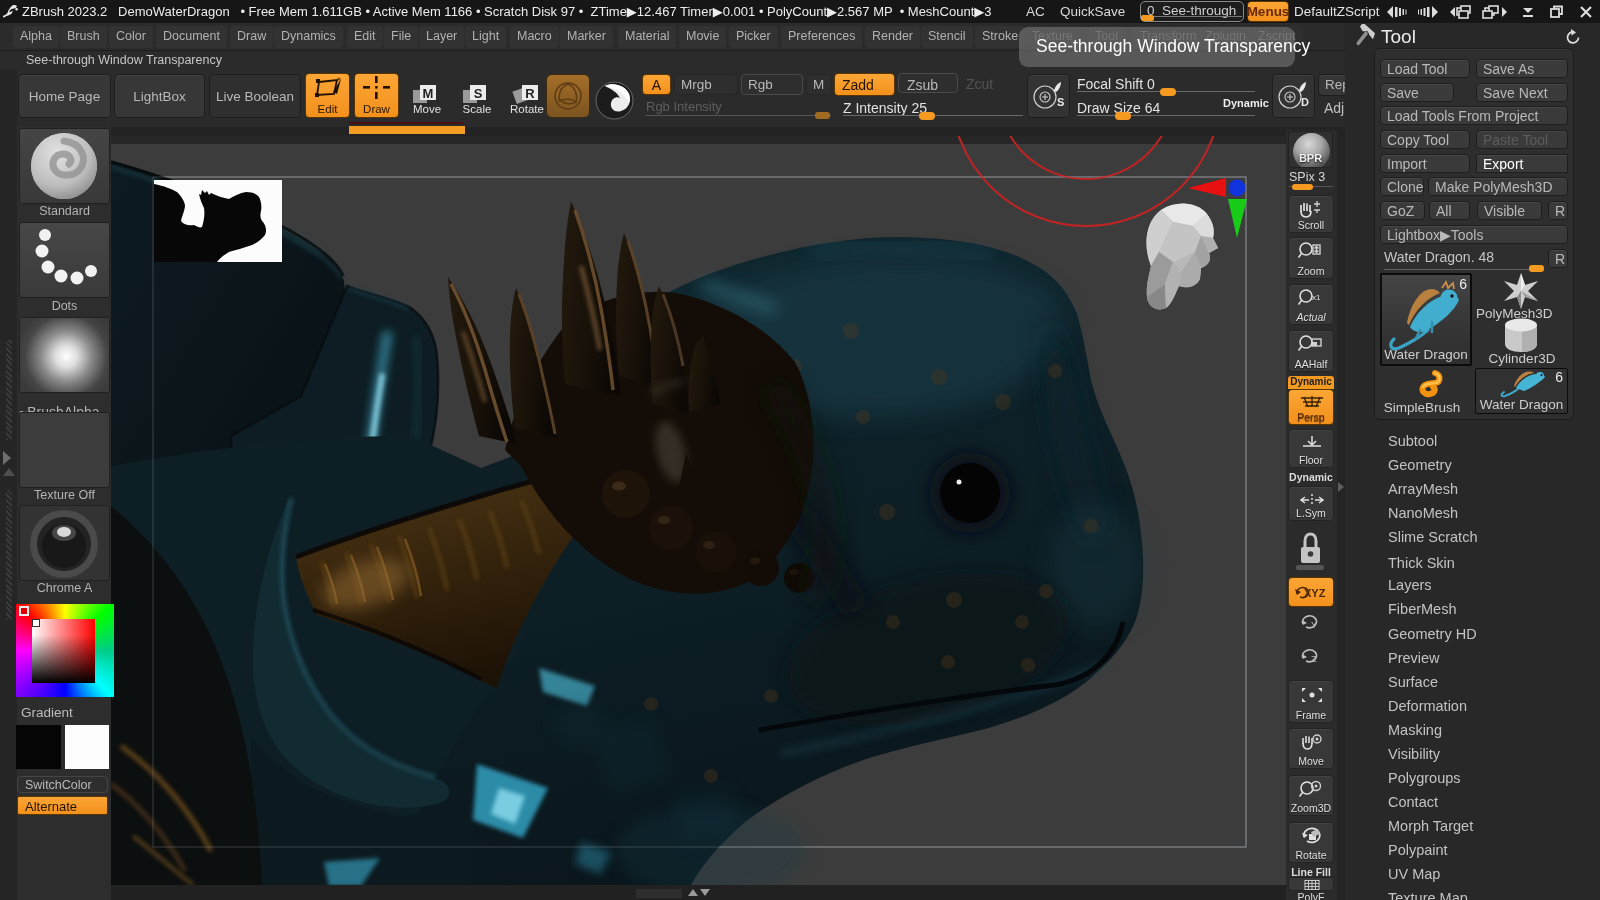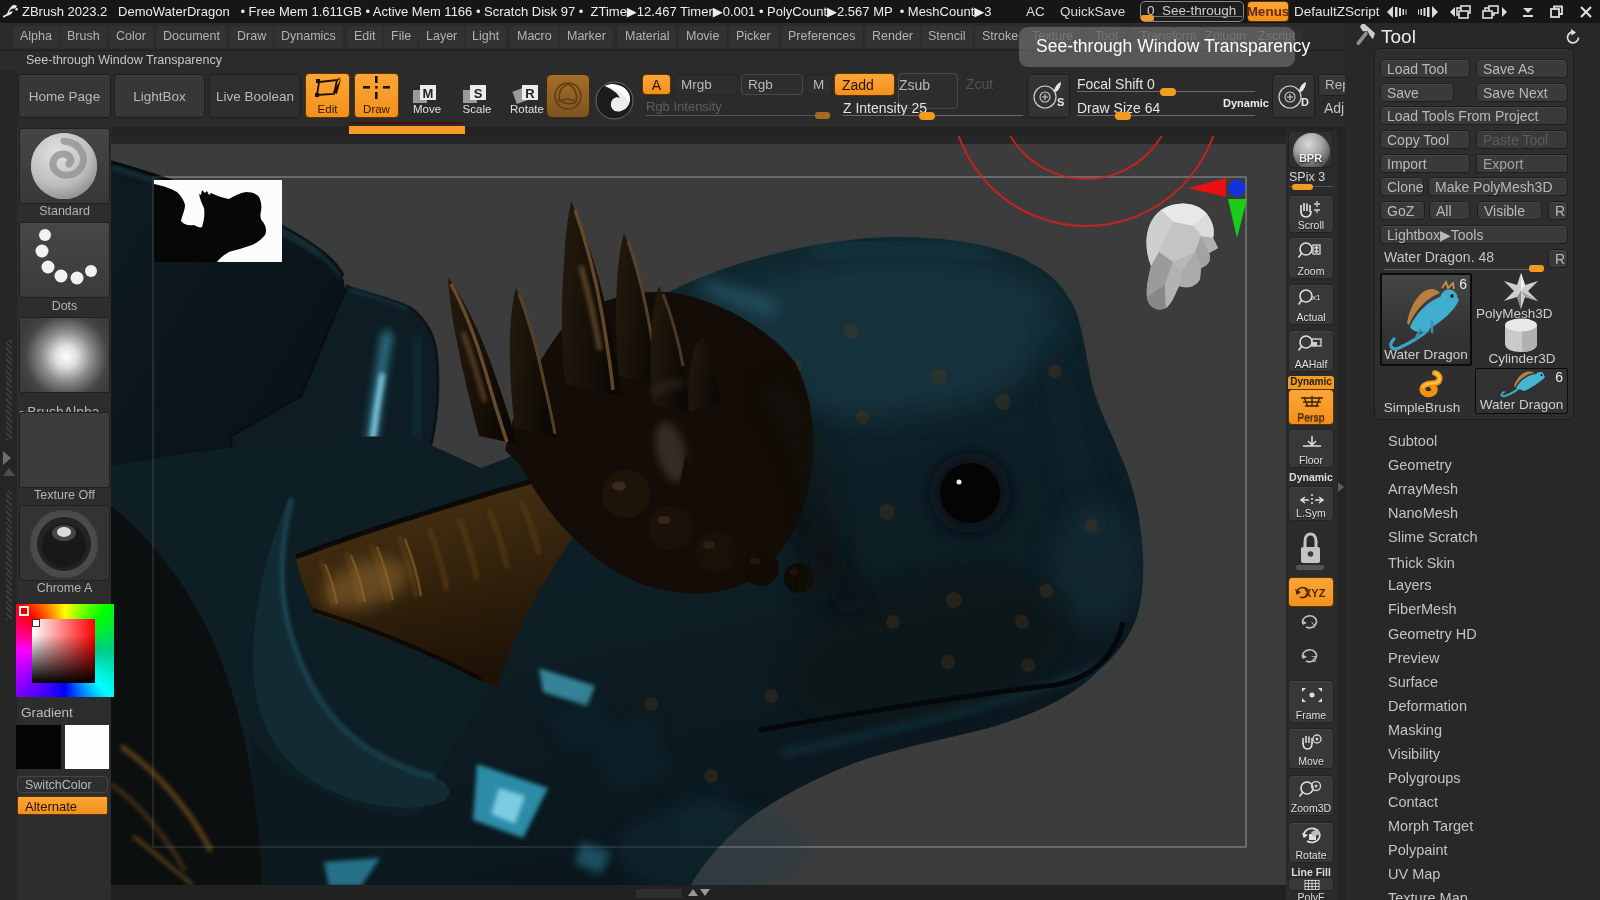--- a/index.html
+++ b/index.html
@@ -153,21 +153,21 @@
 <svg class="abs" style="left:595px;top:81px;" width="39" height="39" viewBox="0 0 39 39">
       <circle cx="19.5" cy="19.5" r="18.5" fill="#1c1c1c" stroke="#6a6a6a" stroke-width="1"></circle>
       <path d="M10 5 C18 1 30 4 34 13 C37 21 33 28 26 30 C20 32 15 28 16 22 C17 17 22 15 25 17 C22 11 16 8 10 5 Z" fill="#ececec"></path>
       <path d="M10 5 C18 1 30 4 34 13 C35 16 35 19 34 22 C30 12 20 7 10 5 Z" fill="#ffffff"></path>
     </svg>
 <div class="obtn btnc" style="left:642px;top:74px;width:29px;height:21px;font-size:14px;">A</div>
 <div class="btn" style="left:674px;top:74px;width:64px;height:21px;font-size:13.5px;background:#2e2e2e;border-color:#262626;box-shadow:none;padding:2px 0 0 6px;">Mrgb</div>
 <div class="btn" style="left:741px;top:74px;width:62px;height:21px;font-size:13.5px;background:#2e2e2e;border-color:#4a4a4a;box-shadow:none;padding:2px 0 0 6px;">Rgb</div>
 <div class="btn" style="left:806px;top:74px;width:26px;height:21px;font-size:13.5px;background:#2e2e2e;border-color:#262626;box-shadow:none;padding:2px 0 0 6px;">M</div>
 <div class="obtn" style="left:834px;top:73px;width:61px;height:23px;font-size:14px;padding:3px 0 0 7px;">Zadd</div>
-<div class="btn" style="left:898px;top:73px;width:60px;height:36px;font-size:14px;background:#2e2e2e;border-color:#4a4a4a;box-shadow:none;padding:3px 0 0 0;">Zsub</div>
+<div class="btn" style="left:898px;top:73px;width:60px;height:20px;font-size:14px;background:#2e2e2e;border-color:#4a4a4a;box-shadow:none;padding:3px 0 0 8px;">Zsub</div>
 <div class="lbl" style="left:966px;top:76px;font-size:14px;color:#545454;">Zcut</div>
 <div class="lbl" style="left:646px;top:99px;font-size:13px;color:#5e5e5e;">Rgb Intensity</div>
 <div class="abs" style="left:646px;top:115px;width:185px;height:1px;background:#575757;"></div>
 <div class="abs" style="left:815px;top:112px;width:15px;height:7px;border-radius:3px;background:#a26b20;"></div>
 <div class="lbl" style="left:843px;top:100px;font-size:14px;color:#e2e2e2;">Z Intensity 25</div>
 <div class="abs" style="left:843px;top:115px;width:180px;height:1px;background:#6a6a6a;"></div>
 <div class="abs" style="left:919px;top:112px;width:16px;height:8px;border-radius:4px;background:#f59a20;"></div>
 <div class="abs" style="left:349px;top:122px;width:114px;height:2px;background:#48100e;"></div>
 <div class="abs" style="left:349px;top:126px;width:116px;height:8px;background:#f59d23;"></div>
 <div class="btn" style="left:1027px;top:74px;width:43px;height:44px;background:#333;">
@@ -504,21 +504,21 @@
         <div style="position:absolute;left:0;bottom:1px;width:44px;text-align:center;font-size:10.5px;color:#e0e0e0;font-family:'Liberation Sans',sans-serif;text-shadow:0 1px 1px rgba(0,0,0,0.7);">Zoom</div>
       </div>
       <div style="position:absolute;left:1288px;top:284px;width:46px;height:41px;border-radius:4px;background:#383838;border:1px solid #232323;box-shadow:inset 0 1px 0 rgba(255,255,255,0.05);">
         <svg width="30" height="24" viewBox="0 0 30 24" style="position:absolute;left:8px;top:2px;">
           <g fill="none" stroke="#e0e0e0" stroke-width="1.6">
             <circle cx="9" cy="9" r="6"></circle>
             <path d="M4.5 13.5 L1.5 17.5"></path>
           </g>
           <text x="15" y="13" font-size="8" fill="#e0e0e0" font-family="Liberation Sans">x1</text>
         </svg>
-        <div style="position:absolute;left:0;bottom:1px;width:44px;text-align:center;font-size:10.5px;color:#e0e0e0;font-family:'Liberation Sans',sans-serif;text-shadow:0 1px 1px rgba(0,0,0,0.7);">Actual</div>
+        <div style="position:absolute;left:0;bottom:1px;width:44px;text-align:center;font-size:10.5px;color:#e0e0e0;font-family:'Liberation Sans',sans-serif;text-shadow:0 1px 1px rgba(0,0,0,0.7);font-style:italic;">Actual</div>
       </div>
       <div style="position:absolute;left:1288px;top:330px;width:46px;height:42px;border-radius:4px;background:#383838;border:1px solid #232323;box-shadow:inset 0 1px 0 rgba(255,255,255,0.05);">
         <svg width="30" height="24" viewBox="0 0 30 24" style="position:absolute;left:8px;top:2px;">
           <g fill="none" stroke="#e0e0e0" stroke-width="1.6">
             <circle cx="9" cy="9" r="6"></circle>
             <path d="M4.5 13.5 L1.5 17.5"></path>
           </g>
           <rect x="15" y="6" width="9" height="7" fill="none" stroke="#d0d0d0" stroke-width="1.4"></rect>
           <rect x="15" y="9" width="5" height="4" fill="#d0d0d0"></rect>
         </svg>
@@ -650,21 +650,21 @@
 <div class="abs" style="left:1374px;top:48px;width:200px;height:372px;background:#2e2e2e;border:1px solid #1b1b1b;border-radius:6px;box-shadow:inset 0 1px 0 rgba(255,255,255,0.04);"></div>
 <div id="toolbtns">
       <div style="position:absolute;left:1380px;top:59px;width:90px;height:19px;background:#3a3a3a;border:1px solid #1e1e1e;border-radius:4px;box-shadow:inset 0 1px 0 rgba(255,255,255,0.07);color:#b9b9b9;font-size:14px;padding:1px 0 0 6px;font-family:'Liberation Sans',sans-serif;white-space:nowrap;overflow:hidden;">Load Tool</div>
       <div style="position:absolute;left:1476px;top:59px;width:92px;height:19px;background:#3a3a3a;border:1px solid #1e1e1e;border-radius:4px;box-shadow:inset 0 1px 0 rgba(255,255,255,0.07);color:#b9b9b9;font-size:14px;padding:1px 0 0 6px;font-family:'Liberation Sans',sans-serif;white-space:nowrap;overflow:hidden;">Save As</div>
       <div style="position:absolute;left:1380px;top:83px;width:74px;height:19px;background:#3a3a3a;border:1px solid #1e1e1e;border-radius:4px;box-shadow:inset 0 1px 0 rgba(255,255,255,0.07);color:#b9b9b9;font-size:14px;padding:1px 0 0 6px;font-family:'Liberation Sans',sans-serif;white-space:nowrap;overflow:hidden;">Save</div>
       <div style="position:absolute;left:1476px;top:83px;width:92px;height:19px;background:#3a3a3a;border:1px solid #1e1e1e;border-radius:4px;box-shadow:inset 0 1px 0 rgba(255,255,255,0.07);color:#b9b9b9;font-size:14px;padding:1px 0 0 6px;font-family:'Liberation Sans',sans-serif;white-space:nowrap;overflow:hidden;">Save Next</div>
       <div style="position:absolute;left:1380px;top:106px;width:188px;height:19px;background:#3a3a3a;border:1px solid #1e1e1e;border-radius:4px;box-shadow:inset 0 1px 0 rgba(255,255,255,0.07);color:#b9b9b9;font-size:14px;padding:1px 0 0 6px;font-family:'Liberation Sans',sans-serif;white-space:nowrap;overflow:hidden;">Load Tools From Project</div>
       <div style="position:absolute;left:1380px;top:130px;width:90px;height:19px;background:#3a3a3a;border:1px solid #1e1e1e;border-radius:4px;box-shadow:inset 0 1px 0 rgba(255,255,255,0.07);color:#b9b9b9;font-size:14px;padding:1px 0 0 6px;font-family:'Liberation Sans',sans-serif;white-space:nowrap;overflow:hidden;">Copy Tool</div>
       <div style="position:absolute;left:1476px;top:130px;width:92px;height:19px;background:#3a3a3a;border:1px solid #1e1e1e;border-radius:4px;box-shadow:inset 0 1px 0 rgba(255,255,255,0.07);color:#5c5c5c;font-size:14px;padding:1px 0 0 6px;font-family:'Liberation Sans',sans-serif;white-space:nowrap;overflow:hidden;">Paste Tool</div>
       <div style="position:absolute;left:1380px;top:154px;width:90px;height:19px;background:#3a3a3a;border:1px solid #1e1e1e;border-radius:4px;box-shadow:inset 0 1px 0 rgba(255,255,255,0.07);color:#b9b9b9;font-size:14px;padding:1px 0 0 6px;font-family:'Liberation Sans',sans-serif;white-space:nowrap;overflow:hidden;">Import</div>
-      <div style="position:absolute;left:1476px;top:154px;width:92px;height:19px;background:#3a3a3a;border:1px solid #1e1e1e;border-radius:0;box-shadow:inset 0 1px 0 rgba(255,255,255,0.07);color:#a3a3a3;font-size:14px;padding:1px 0 0 6px;font-family:'Liberation Sans',sans-serif;white-space:nowrap;overflow:hidden;">Export</div>
+      <div style="position:absolute;left:1476px;top:154px;width:92px;height:19px;background:#3a3a3a;border:1px solid #1e1e1e;border-radius:0;box-shadow:inset 0 1px 0 rgba(255,255,255,0.07);color:#ffffff;font-size:14px;padding:1px 0 0 6px;font-family:'Liberation Sans',sans-serif;white-space:nowrap;overflow:hidden;">Export</div>
       <div style="position:absolute;left:1380px;top:177px;width:44px;height:19px;background:#3a3a3a;border:1px solid #1e1e1e;border-radius:4px;box-shadow:inset 0 1px 0 rgba(255,255,255,0.07);color:#b9b9b9;font-size:14px;padding:1px 0 0 6px;font-family:'Liberation Sans',sans-serif;white-space:nowrap;overflow:hidden;">Clone</div>
       <div style="position:absolute;left:1428px;top:177px;width:140px;height:19px;background:#3a3a3a;border:1px solid #1e1e1e;border-radius:4px;box-shadow:inset 0 1px 0 rgba(255,255,255,0.07);color:#b9b9b9;font-size:14px;padding:1px 0 0 6px;font-family:'Liberation Sans',sans-serif;white-space:nowrap;overflow:hidden;">Make PolyMesh3D</div>
       <div style="position:absolute;left:1380px;top:201px;width:45px;height:19px;background:#3a3a3a;border:1px solid #1e1e1e;border-radius:4px;box-shadow:inset 0 1px 0 rgba(255,255,255,0.07);color:#b9b9b9;font-size:14px;padding:1px 0 0 6px;font-family:'Liberation Sans',sans-serif;white-space:nowrap;overflow:hidden;">GoZ</div>
       <div style="position:absolute;left:1429px;top:201px;width:41px;height:19px;background:#3a3a3a;border:1px solid #1e1e1e;border-radius:4px;box-shadow:inset 0 1px 0 rgba(255,255,255,0.07);color:#b9b9b9;font-size:14px;padding:1px 0 0 6px;font-family:'Liberation Sans',sans-serif;white-space:nowrap;overflow:hidden;">All</div>
       <div style="position:absolute;left:1477px;top:201px;width:65px;height:19px;background:#3a3a3a;border:1px solid #1e1e1e;border-radius:4px;box-shadow:inset 0 1px 0 rgba(255,255,255,0.07);color:#b9b9b9;font-size:14px;padding:1px 0 0 6px;font-family:'Liberation Sans',sans-serif;white-space:nowrap;overflow:hidden;">Visible</div>
       <div style="position:absolute;left:1548px;top:201px;width:20px;height:19px;background:#3a3a3a;border:1px solid #1e1e1e;border-radius:4px;box-shadow:inset 0 1px 0 rgba(255,255,255,0.07);color:#b9b9b9;font-size:14px;padding:1px 0 0 6px;font-family:'Liberation Sans',sans-serif;white-space:nowrap;overflow:hidden;">R</div>
       <div style="position:absolute;left:1380px;top:225px;width:188px;height:19px;background:#3a3a3a;border:1px solid #1e1e1e;border-radius:4px;box-shadow:inset 0 1px 0 rgba(255,255,255,0.07);color:#b9b9b9;font-size:14px;padding:1px 0 0 6px;font-family:'Liberation Sans',sans-serif;white-space:nowrap;overflow:hidden;">Lightbox▶Tools</div>
       <div style="position:absolute;left:1384px;top:249px;font-size:14px;color:#c5c5c5;font-family:'Liberation Sans',sans-serif;">Water Dragon. 48</div>
       <div style="position:absolute;left:1548px;top:249px;width:20px;height:19px;background:#3a3a3a;border:1px solid #1e1e1e;border-radius:4px;box-shadow:inset 0 1px 0 rgba(255,255,255,0.07);color:#b9b9b9;font-size:14px;padding:1px 0 0 6px;font-family:'Liberation Sans',sans-serif;white-space:nowrap;overflow:hidden;">R</div>
       <div style="position:absolute;left:1384px;top:269px;width:156px;height:1px;background:#5e5e5e;"></div>

